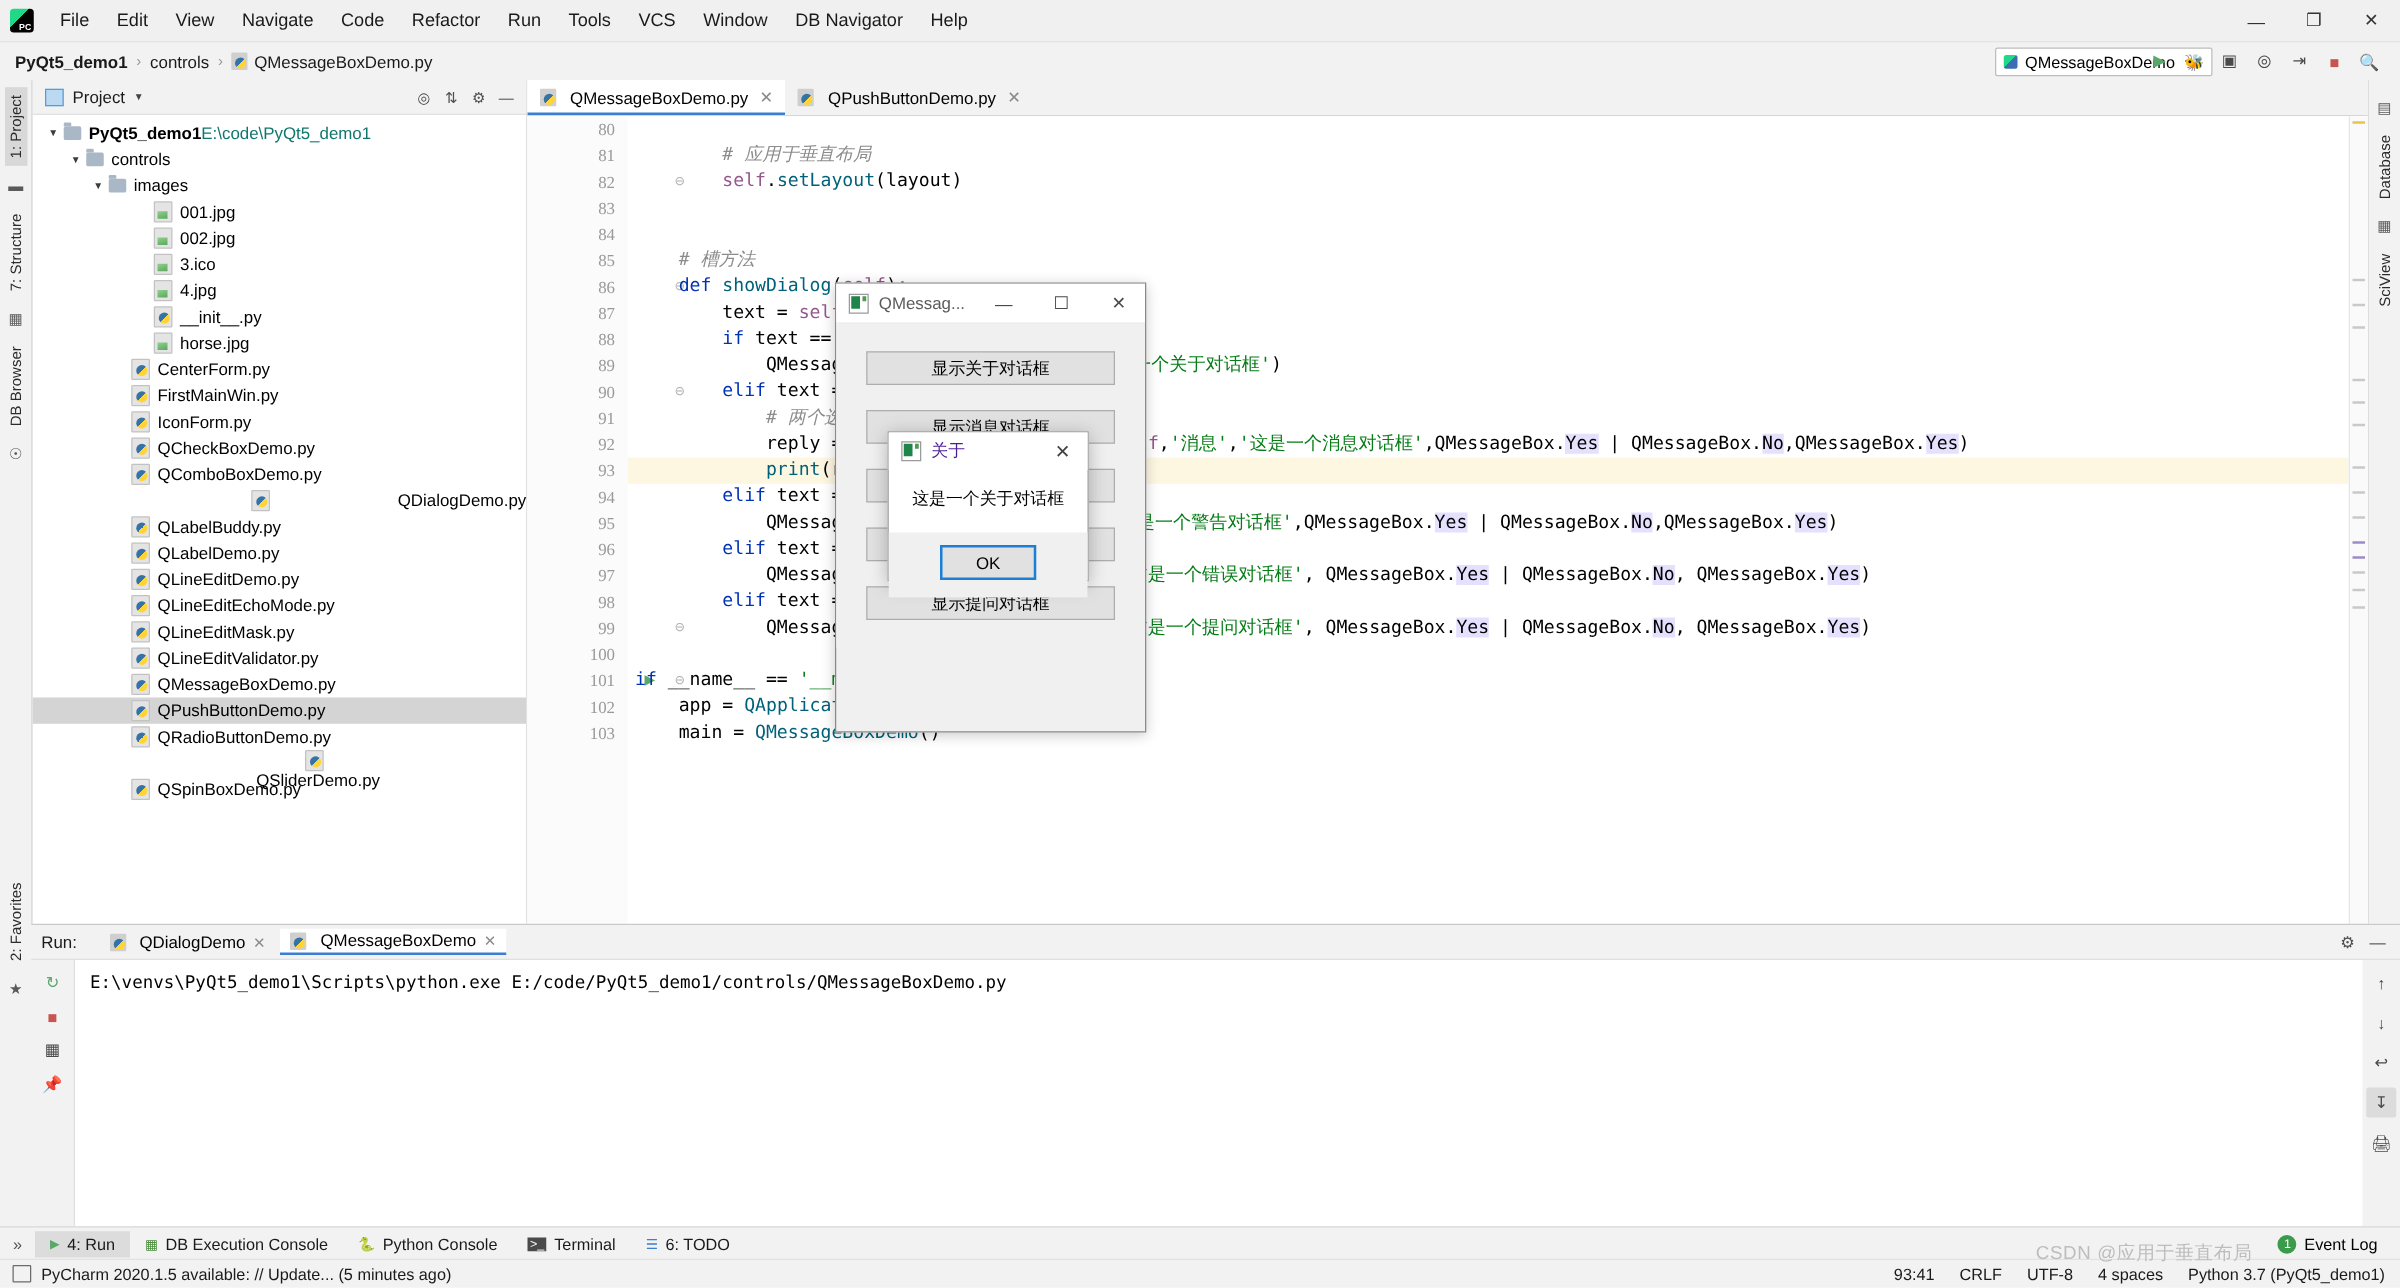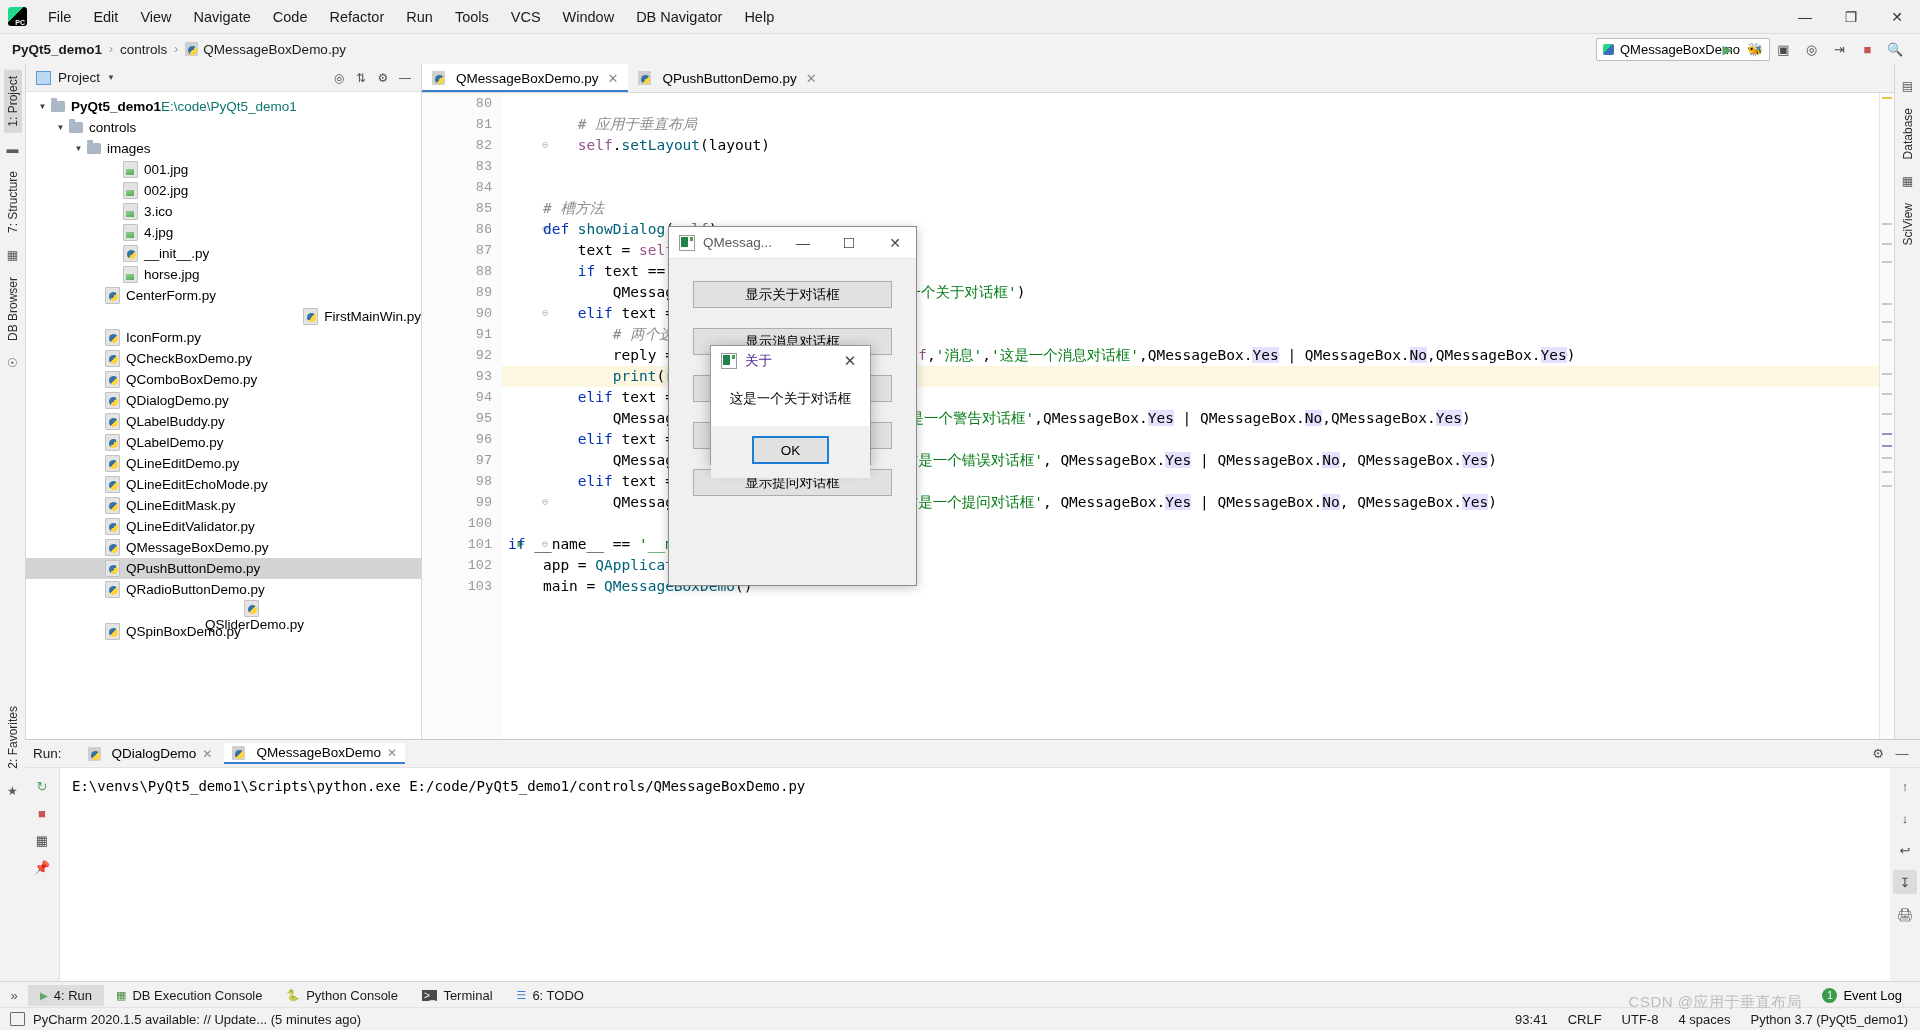--- a/index.html
+++ b/index.html
@@ -92,21 +92,21 @@
   .editor{flex:1;display:flex;flex-direction:column;min-width:0;background:#fff;position:relative;}
   .tabs{height:28px;background:#f2f2f2;display:flex;align-items:stretch;border-bottom:1px solid #d7d7d7;}
   .tab{display:flex;align-items:center;padding:0 10px;font-size:13.5px;gap:6px;position:relative;cursor:default;}
   .tab.active{background:#fff;}
   .tab.active:after{content:"";position:absolute;left:0;right:0;bottom:0;height:2px;background:#3c7fd0;}
   .tab .x{color:#8a8a8a;font-size:13px;margin-left:3px;}
 
   .code-wrap{flex:1;display:flex;position:relative;overflow:hidden;background:#fff;}
   .gutter{width:80px;background:#fbfbfb;border-right:0;flex:none;position:relative;}
   .gline{height:21px;line-height:21px;text-align:right;padding-right:10px;color:#999;
-         font-family:Liberation Mono, monospace;font-size:13.5px;}
+         font-family:Liberation Serif, serif;font-size:13.5px;}
   .codecol{flex:1;position:relative;overflow:hidden;
            font-family:"DejaVu Sans Mono","Liberation Mono",monospace;font-size:14.5px;}
   .cline{height:21px;line-height:21px;white-space:pre;padding-left:6px;}
   .cline.hl{background:#fdf7e2;}
   .kw{color:#0033b3;font-weight:normal;}
   .str{color:#067d17;}
   .cm{color:#8c8c8c;font-style:italic;}
   .fn{color:#00627a;}
   .self{color:#94558d;}
   .hlw{background:#e6e0ff;}
@@ -310,41 +310,41 @@
           <div class="trow" style="padding-left: 80px;">
             <span class="tw"></span>
             <span class="fico img"></span>
             <span class="tname">horse.jpg</span>
           </div>
           <div class="trow" style="padding-left: 62px;">
             <span class="tw"></span>
             <span class="fico py"></span>
             <span class="tname">CenterForm.py</span>
           </div>
-          <div class="trow" style="padding-left: 62px; justify-content: flex-end;">
+          <div class="trow" style="padding-left: 62px;">
             <span class="tw"></span>
             <span class="fico py"></span>
             <span class="tname">FirstMainWin.py</span>
           </div>
           <div class="trow" style="padding-left: 62px;">
             <span class="tw"></span>
             <span class="fico py"></span>
             <span class="tname">IconForm.py</span>
           </div>
           <div class="trow" style="padding-left: 62px;">
             <span class="tw"></span>
             <span class="fico py"></span>
             <span class="tname">QCheckBoxDemo.py</span>
           </div>
           <div class="trow" style="padding-left: 62px;">
             <span class="tw"></span>
             <span class="fico py"></span>
             <span class="tname">QComboBoxDemo.py</span>
           </div>
-          <div class="trow" style="padding-left: 62px;">
+          <div class="trow" style="padding-left: 62px; justify-content: space-between;">
             <span class="tw"></span>
             <span class="fico py"></span>
             <span class="tname">QDialogDemo.py</span>
           </div>
           <div class="trow" style="padding-left: 62px;">
             <span class="tw"></span>
             <span class="fico py"></span>
             <span class="tname">QLabelBuddy.py</span>
           </div>
           <div class="trow" style="padding-left: 62px;">

